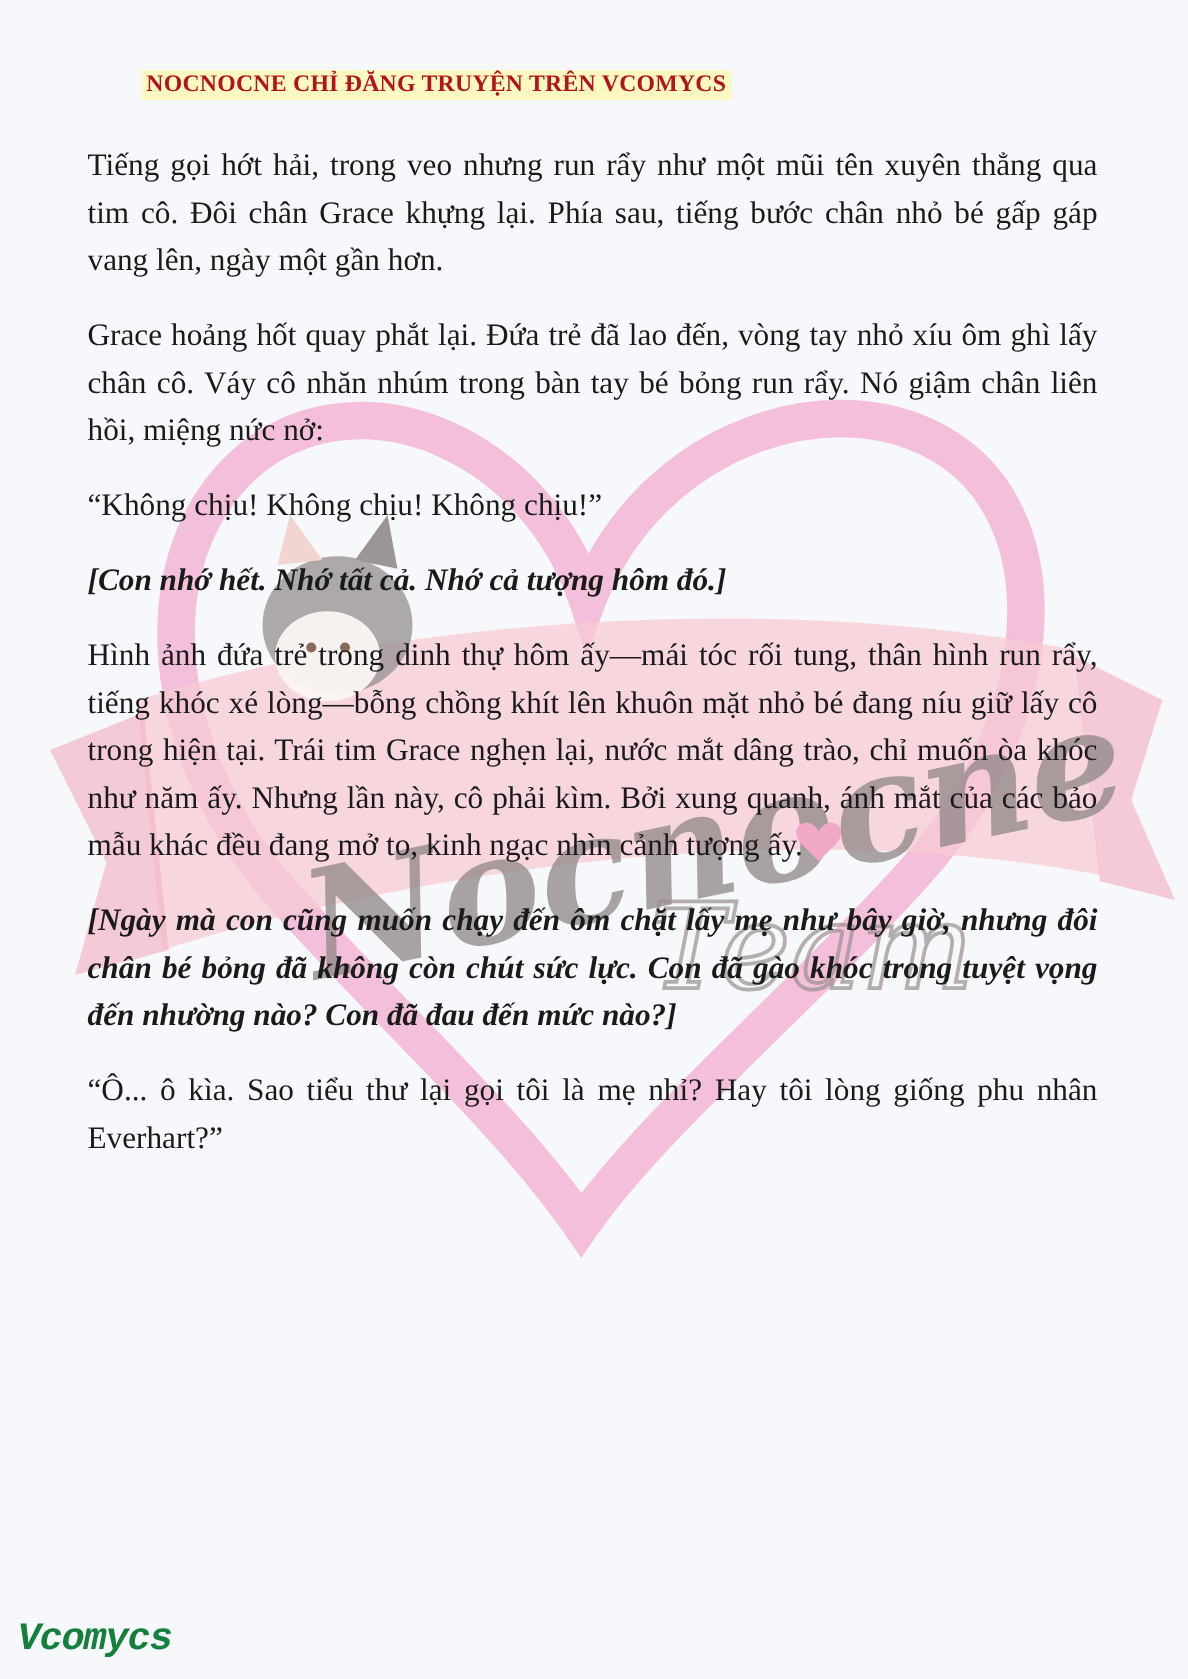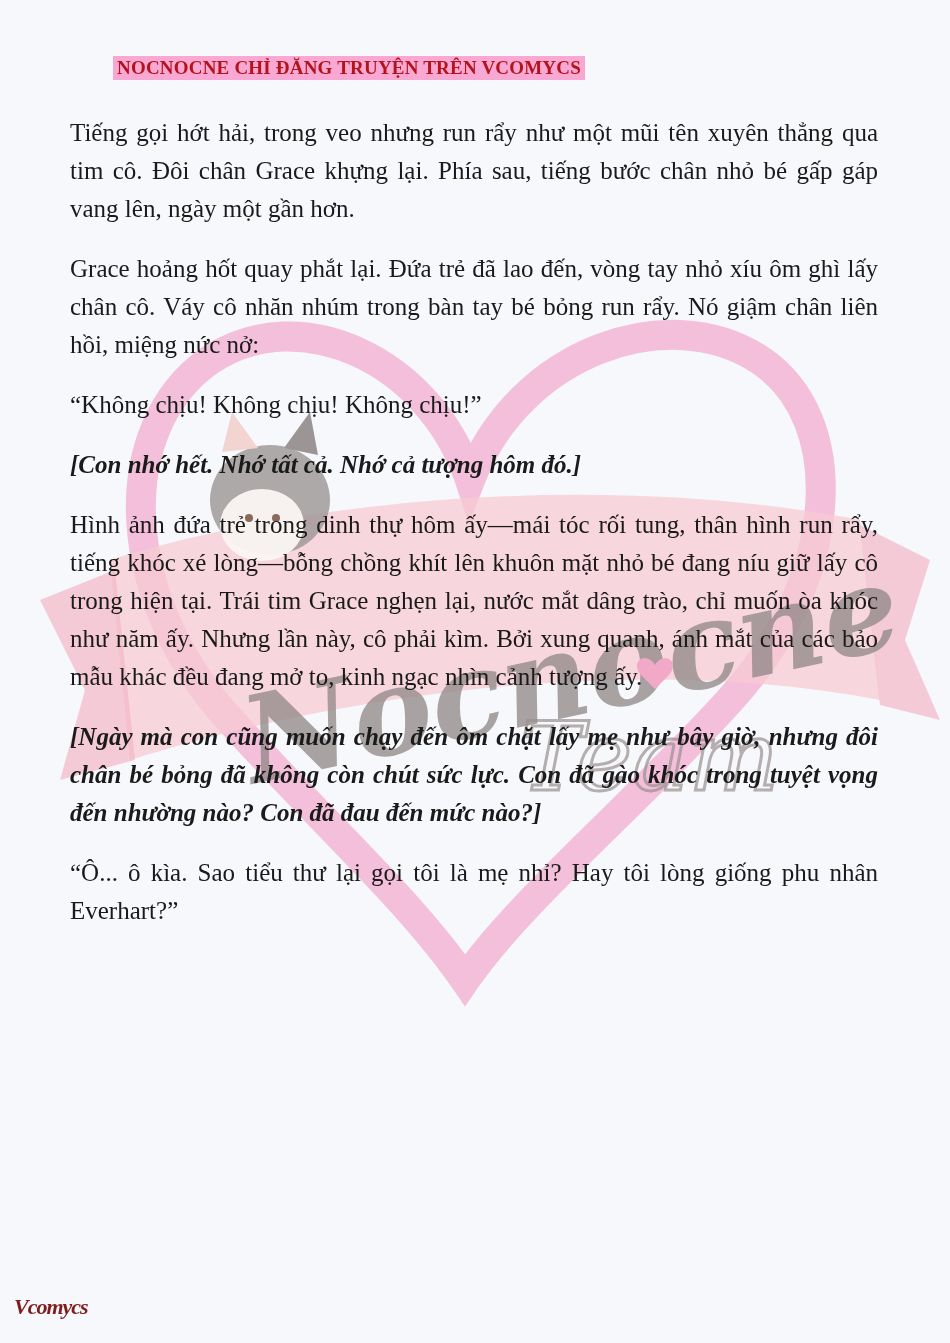--- a/index.html
+++ b/index.html
@@ -9,39 +9,39 @@
       position: relative;
       font-family: "Liberation Serif", "DejaVu Serif", serif;
       color: #1a1a1a;
     }
     .page { position: absolute; inset: 0; }
     .watermark { position: absolute; left: 0; top: 0; width: 950px; height: 1343px; pointer-events: none; z-index: 0; }
     .header-notice {
       position: absolute; left: 113px; top: 56px;
       font-family: "Liberation Serif", serif; font-weight: bold;
       font-size: 19px; letter-spacing: 0.2px;
-      color: #b3141b; background: #f9a8d4;
+      color: #b3141b; background: #fef9c3;
       padding: 0 4px; line-height: 24px; z-index: 2;
     }
     .content {
       position: absolute; left: 70px; top: 114px; width: 812px; z-index: 2;
     }
     .para {
       margin: 0 4px 22px 0;
       font-size: 25px; line-height: 38px;
       text-align: justify;
     }
     .para.thought {
       font-style: italic; font-weight: bold;
       font-family: "Liberation Serif", serif;
     }
     .footer-logo {
       position: absolute; left: 14px; top: 1294px; z-index: 2;
-      font-family: Liberation Serif, serif; font-style: italic; font-weight: bold;
-      font-size: 22px; color: #7f1d1d; letter-spacing: -1px;
+      font-family: Liberation Mono, monospace; font-style: italic; font-weight: bold;
+      font-size: 31px; color: #15803d; letter-spacing: -1px;
     }
   </style>
 </head>
 <body>
 
 <div class="page">
 
   <svg class="watermark" viewBox="0 0 950 1343">
 
     <path d="M470 480 C 430 360, 300 300, 210 360 C 110 430, 120 600, 230 720 C 320 820, 410 900, 465 980 C 520 900, 640 800, 730 700 C 840 580, 850 420, 760 360 C 670 300, 520 350, 470 480 Z" fill="none" stroke="#f2b5d3" stroke-width="30" opacity="0.85"></path>

